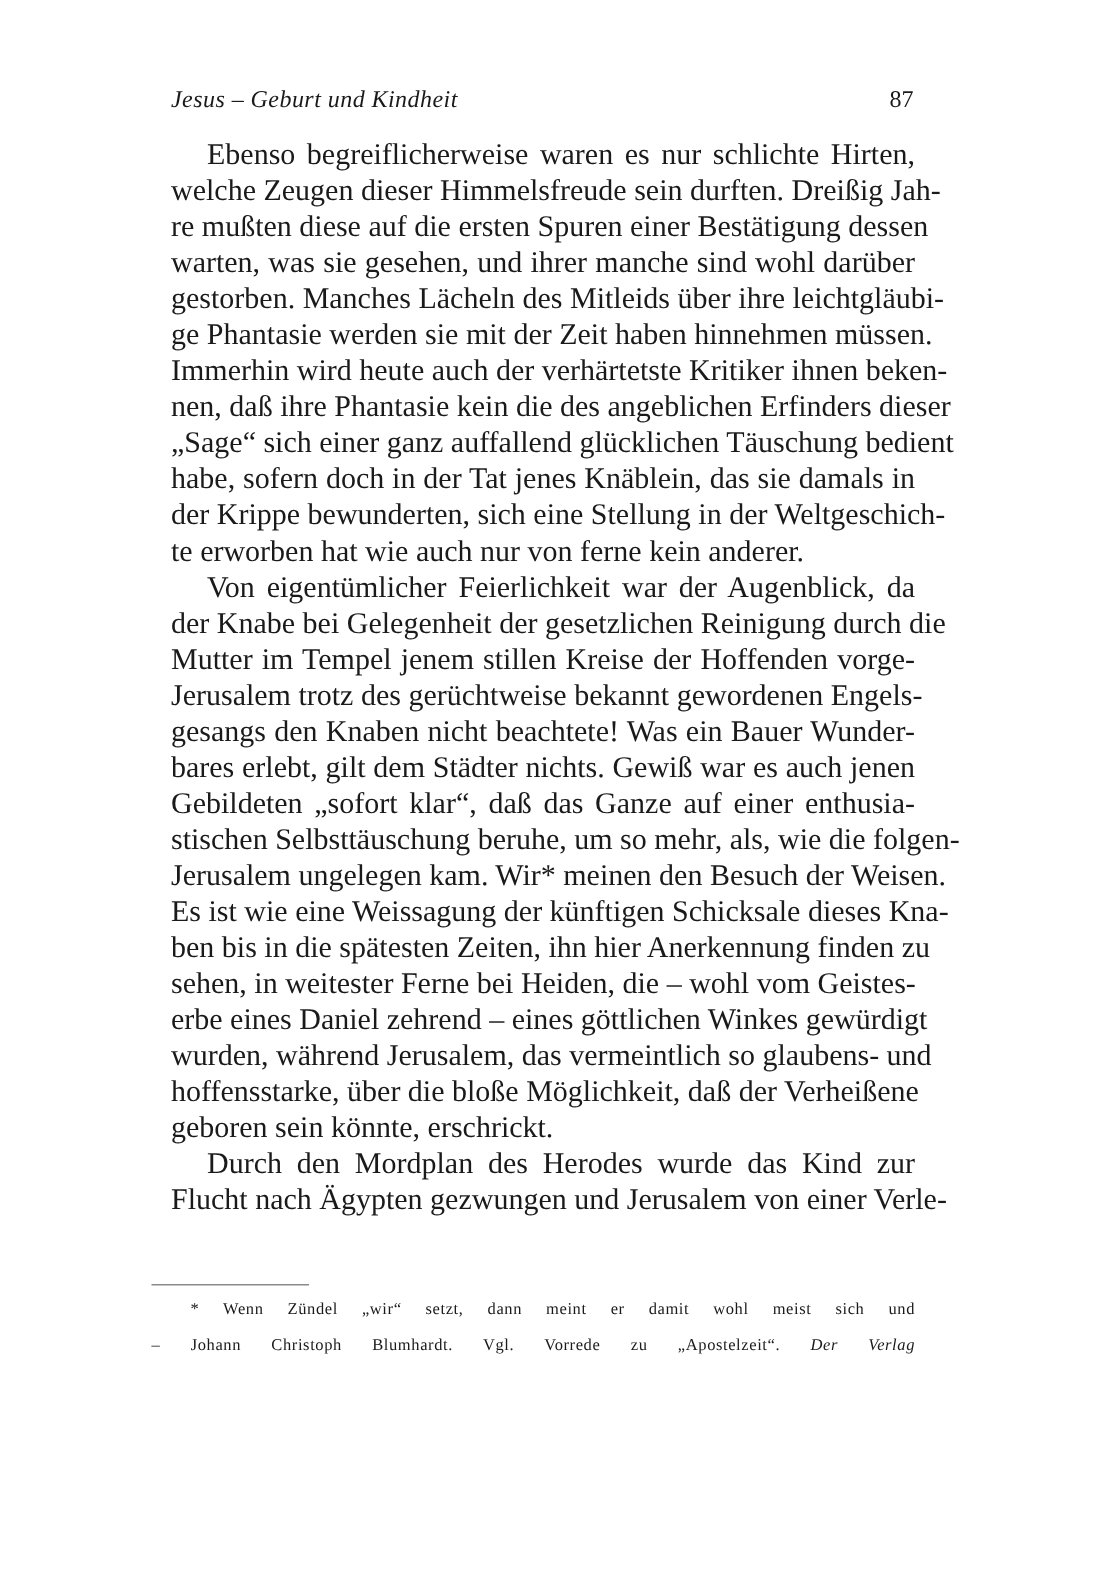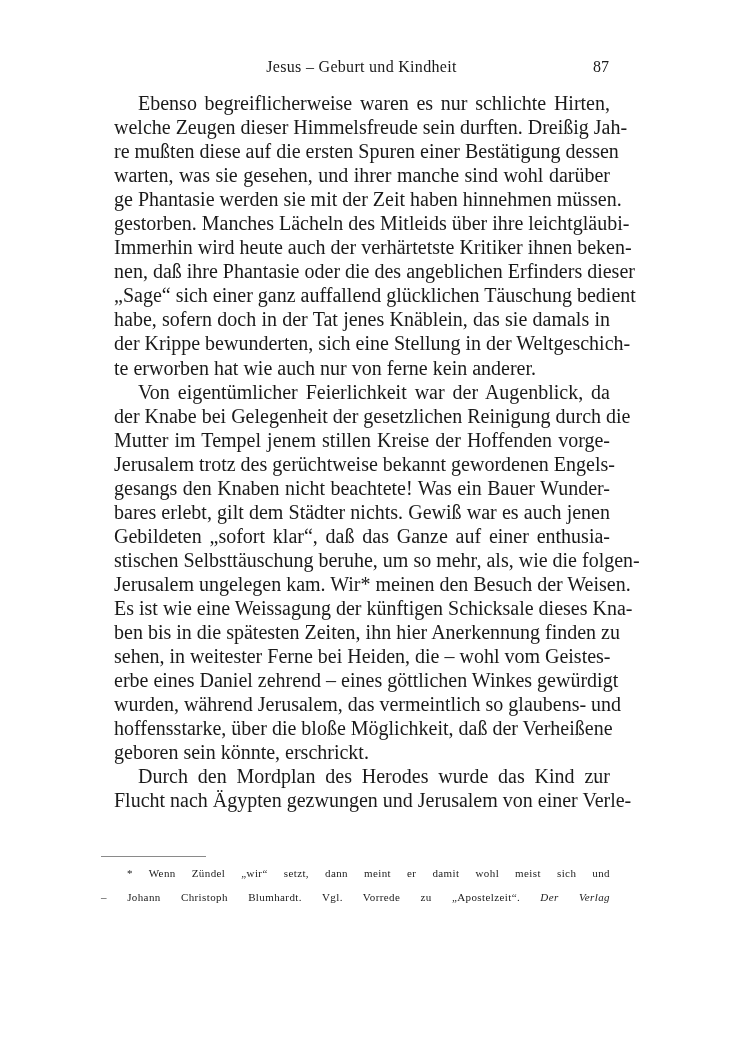--- a/index.html
+++ b/index.html
@@ -1,19 +1,19 @@
 <!DOCTYPE html>
 <html><head>
 <meta charset="utf-8">
 <style>
   html, body { margin: 0; padding: 0; background: #ffffff; }
   body { width: 744px; height: 1051px; position: relative; overflow: hidden; font-family: "Liberation Serif", "DejaVu Serif", serif; color: #1a1a1a; }
   .page { position: absolute; left: 0; top: 0; width: 744px; height: 1051px; }
   .running-head { position: absolute; top: 58px; left: 114px; width: 495px; height: 22px; font-size: 16px; }
-  .running-title { position: absolute; left: 0; width: 495px; text-align: center; letter-spacing: 0.3px; }
+  .running-title { position: absolute; left: 0; width: 495px; letter-spacing: 0.3px; font-style: italic; }
   .page-number { position: absolute; right: 0; top: 0; }
   .body-text { position: absolute; top: 91px; left: 114px; width: 496px; font-size: 20px; line-height: 24.05px; }
   .line { display: block; height: 24.05px; white-space: nowrap; text-align: justify; text-align-last: justify; }
   .line.last { text-align-last: left; }
   .line.indent { padding-left: 24px; }
   .rule { position: absolute; left: 101px; top: 856px; width: 105px; height: 0; border-top: 1px solid #8a8a8a; }
   .footnotes { position: absolute; top: 861px; left: 101px; width: 509px; font-size: 11px; line-height: 24px; letter-spacing: 0.4px; }
   .fn-line { display: block; height: 24px; white-space: nowrap; text-align: justify; text-align-last: justify; }
   .fn-line.indent { padding-left: 26px; }
   .italic { font-style: italic; }
@@ -25,24 +25,24 @@
   <div class="running-head">
     <span class="running-title">Jesus – Geburt und Kindheit</span>
     <span class="page-number">87</span>
   </div>
 
   <div class="body-text" id="body-text">
       <span class="line indent">Ebenso begreiflicherweise waren es nur schlichte Hirten,</span>
       <span class="line">welche Zeugen dieser Himmelsfreude sein durften. Dreißig Jah-</span>
       <span class="line">re mußten diese auf die ersten Spuren einer Bestätigung dessen</span>
       <span class="line">warten, was sie gesehen, und ihrer manche sind wohl darüber</span>
+      <span class="line">gestorben. Manches Lächeln des Mitleids über ihre leichtgläubi-</span>
       <span class="line">ge Phantasie werden sie mit der Zeit haben hinnehmen müssen.</span>
-      <span class="line">gestorben. Manches Lächeln des Mitleids über ihre leichtgläubi-</span>
       <span class="line">Immerhin wird heute auch der verhärtetste Kritiker ihnen beken-</span>
-      <span class="line">nen, daß ihre Phantasie oder die des angeblichen Erfinders dieser</span>
+      <span class="line">nen, daß ihre Phantasie kein die des angeblichen Erfinders dieser</span>
       <span class="line">„Sage“ sich einer ganz auffallend glücklichen Täuschung bedient</span>
       <span class="line">habe, sofern doch in der Tat jenes Knäblein, das sie damals in</span>
       <span class="line">der Krippe bewunderten, sich eine Stellung in der Weltgeschich-</span>
       <span class="line last">te erworben hat wie auch nur von ferne kein anderer.</span>
       <span class="line indent">Von eigentümlicher Feierlichkeit war der Augenblick, da</span>
       <span class="line">der Knabe bei Gelegenheit der gesetzlichen Reinigung durch die</span>
       <span class="line">Mutter im Tempel jenem stillen Kreise der Hoffenden vorge-</span>
       <span class="line">Jerusalem trotz des gerüchtweise bekannt gewordenen Engels-</span>
       <span class="line">gesangs den Knaben nicht beachtete! Was ein Bauer Wunder-</span>
       <span class="line">bares erlebt, gilt dem Städter nichts. Gewiß war es auch jenen</span>

